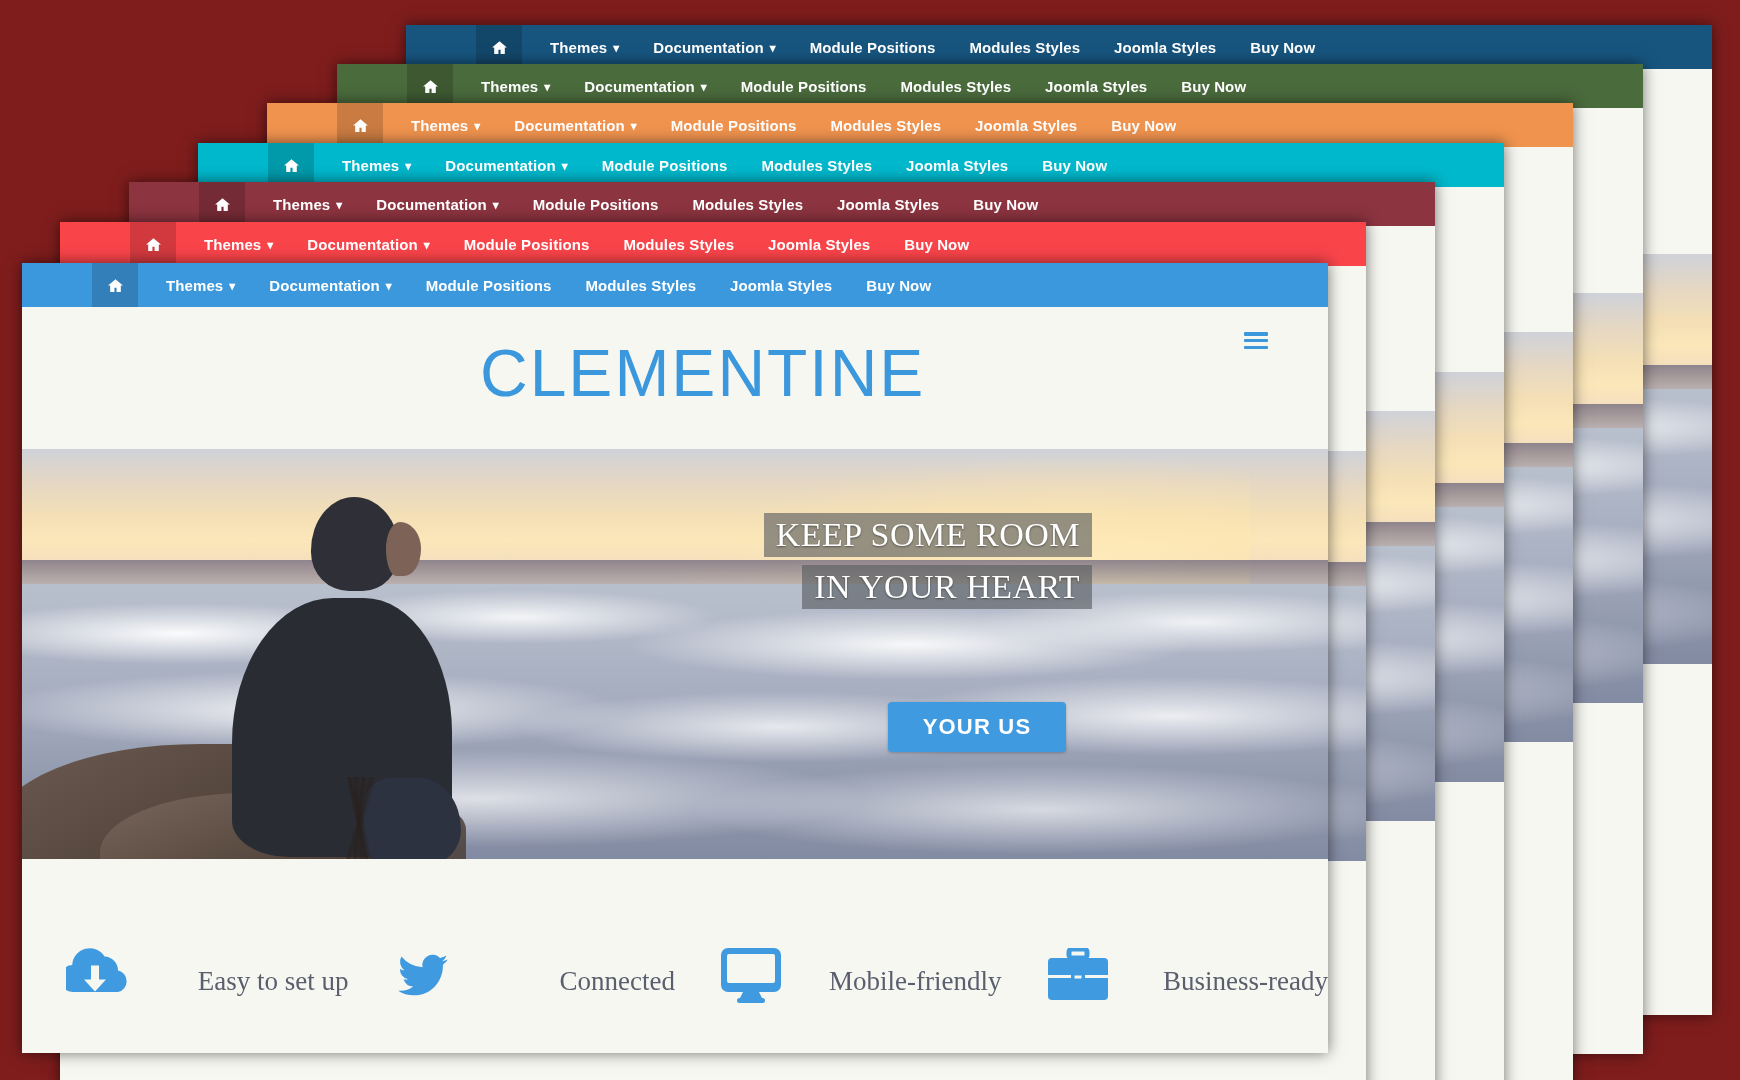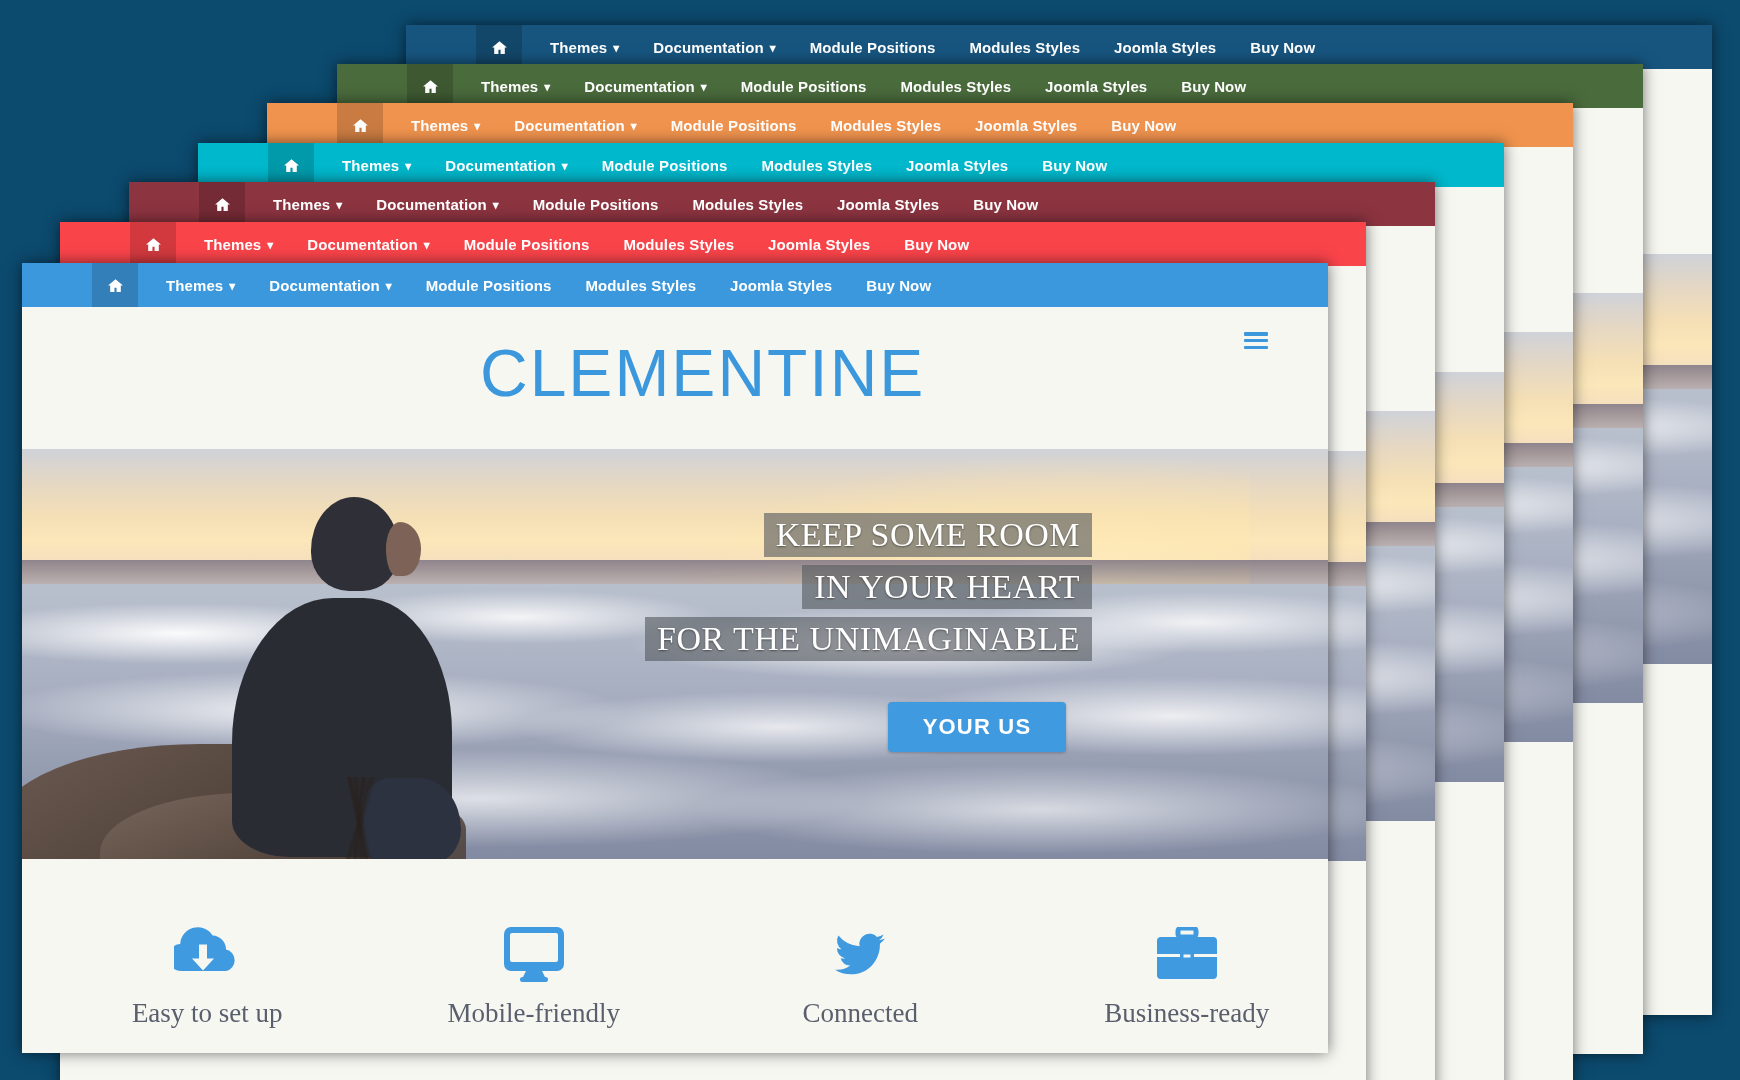--- a/index.html
+++ b/index.html
@@ -2,21 +2,21 @@
 <html><head>
 <meta charset="utf-8">
 <style>
   * { box-sizing: border-box; margin: 0; padding: 0; }
   html, body {
     width: 1740px; height: 1080px;
     background: #000000;
     font-family: "Liberation Sans", sans-serif;
     overflow: hidden;
   }
-  #stage { position: relative; width: 1740px; height: 1080px; background:#0c4a6e; }
+  #stage { position: relative; width: 1740px; height: 1080px; background:#7f1d1d; }
 
   
   .card {
     position: absolute;
     background: #f7f7f2;
     overflow: hidden;
     box-shadow: 0 0 14px rgba(0,0,0,0.55);
   }
   .card .navbar {
     position: relative;
@@ -188,21 +188,21 @@
     box-shadow: 0 1px 3px rgba(0,0,0,0.25);
   }
 
   
   .features {
     position:relative;
     width:100%;
     background:#f7f7f2;
     display:flex;
   }
-  .feature { flex:1 1 0; display:flex; flex-direction:column; align-items:center; justify-content:center;padding-left:44px; }
+  .feature { flex:1 1 0; display:flex; flex-direction:row; align-items:center; justify-content:space-between;padding-left:44px; }
   .feature .fi { display:flex; align-items:center; justify-content:center; }
   .feature .fl {
     color:#5a5f6e;
     font-family:"Liberation Serif", serif;
     white-space:nowrap;
   }
 </style>
 </head>
 <body>
 
@@ -452,57 +452,56 @@
         <div class="p-body"></div>
         <div class="p-head"></div>
         <div class="p-face"></div>
         <div class="p-leg"></div>
       </div>
       <div class="grass"></div>
 
       <div class="hero-text" style="right:236px;top:64px;gap:8px;">
         <div class="line" style="font-size:34px;line-height:44px;padding:0 12px;">KEEP SOME ROOM</div>
         <div class="line" style="font-size:34px;line-height:44px;padding:0 12px;margin-left:48px;">IN YOUR HEART</div>
-        <div class="line" style="font-size:34px;line-height:44px;padding:0 12px;">FOR THE UNIMAGINABLE</div>
       </div>
 
       <div class="joinus" style="right:262px;top:253px;width:178px;height:50px;font-size:22px;">YOUR US</div>
     </div>
 
     <div class="features" style="height:194px;padding-top:38px;">
 
       <div class="feature">
         <div class="fi" style="height:64px;">
           <svg width="66" height="54" viewBox="0 0 66 54" fill="#3f9ae0">
             <path d="M52 22.5a14 14 0 0 0-13.4-13.9A17.5 17.5 0 0 0 6.2 17 13.5 13.5 0 0 0 8 44h44a11 11 0 0 0 0-21.5z"></path>
             <path d="M33 17.5h-8v14h-7l11 12 11-12h-7z" fill="#f7f7f2"></path>
           </svg>
         </div>
         <div class="fl" style="font-size:27px;margin-top:12px;">Easy to set up</div>
+      </div>
+
+      <div class="feature">
+        <div class="fi" style="height:64px;">
+          <svg width="60" height="50" viewBox="0 0 24 24" fill="#3f9ae0">
+            <path d="M23.95 4.57a10 10 0 0 1-2.82.77 4.96 4.96 0 0 0 2.16-2.72 9.9 9.9 0 0 1-3.12 1.19 4.92 4.92 0 0 0-8.38 4.48A13.94 13.94 0 0 1 1.64 3.16a4.92 4.92 0 0 0 1.52 6.57 4.9 4.9 0 0 1-2.23-.61v.06a4.92 4.92 0 0 0 3.95 4.83 4.96 4.96 0 0 1-2.22.08 4.93 4.93 0 0 0 4.6 3.42A9.87 9.87 0 0 1 0 19.54a13.93 13.93 0 0 0 7.55 2.21c9.05 0 14-7.5 14-14v-.64a9.94 9.94 0 0 0 2.4-2.54z"></path>
+          </svg>
+        </div>
+        <div class="fl" style="font-size:27px;margin-top:12px;">Connected</div>
       </div>
 
       <div class="feature">
         <div class="fi" style="height:64px;">
           <svg width="64" height="58" viewBox="0 0 64 58" fill="#3f9ae0">
             <rect x="2" y="2" width="60" height="44" rx="7"></rect>
             <rect x="8" y="8" width="48" height="29" rx="2" fill="#f7f7f2"></rect>
             <path d="M24 46h16l4 8H20z"></path>
             <rect x="18" y="52" width="28" height="5" rx="2.5"></rect>
           </svg>
         </div>
         <div class="fl" style="font-size:27px;margin-top:12px;">Mobile-friendly</div>
-      </div>
-
-      <div class="feature">
-        <div class="fi" style="height:64px;">
-          <svg width="60" height="50" viewBox="0 0 24 24" fill="#3f9ae0">
-            <path d="M23.95 4.57a10 10 0 0 1-2.82.77 4.96 4.96 0 0 0 2.16-2.72 9.9 9.9 0 0 1-3.12 1.19 4.92 4.92 0 0 0-8.38 4.48A13.94 13.94 0 0 1 1.64 3.16a4.92 4.92 0 0 0 1.52 6.57 4.9 4.9 0 0 1-2.23-.61v.06a4.92 4.92 0 0 0 3.95 4.83 4.96 4.96 0 0 1-2.22.08 4.93 4.93 0 0 0 4.6 3.42A9.87 9.87 0 0 1 0 19.54a13.93 13.93 0 0 0 7.55 2.21c9.05 0 14-7.5 14-14v-.64a9.94 9.94 0 0 0 2.4-2.54z"></path>
-          </svg>
-        </div>
-        <div class="fl" style="font-size:27px;margin-top:12px;">Connected</div>
       </div>
 
       <div class="feature">
         <div class="fi" style="height:64px;">
           <svg width="64" height="54" viewBox="0 0 64 54" fill="#3f9ae0">
             <rect x="23" y="1" width="18" height="9" rx="3" fill="none" stroke="#3f9ae0" stroke-width="5"></rect>
             <rect x="2" y="10" width="60" height="42" rx="4"></rect>
             <rect x="2" y="27" width="60" height="3" fill="#f7f7f2"></rect>
             <rect x="25" y="24" width="14" height="9" rx="2" fill="#3f9ae0"></rect>
             <rect x="28.5" y="27.5" width="7" height="3" fill="#f7f7f2"></rect>

